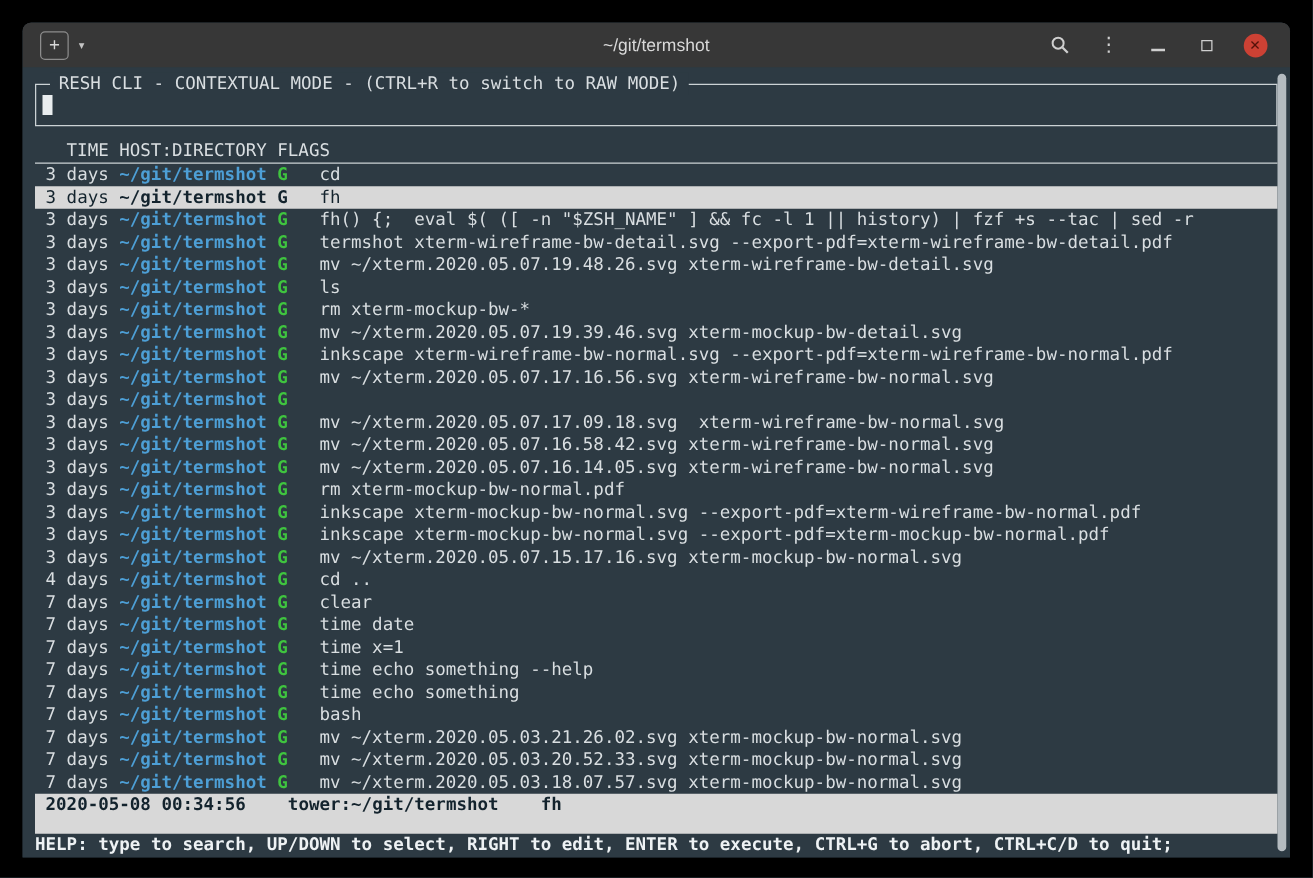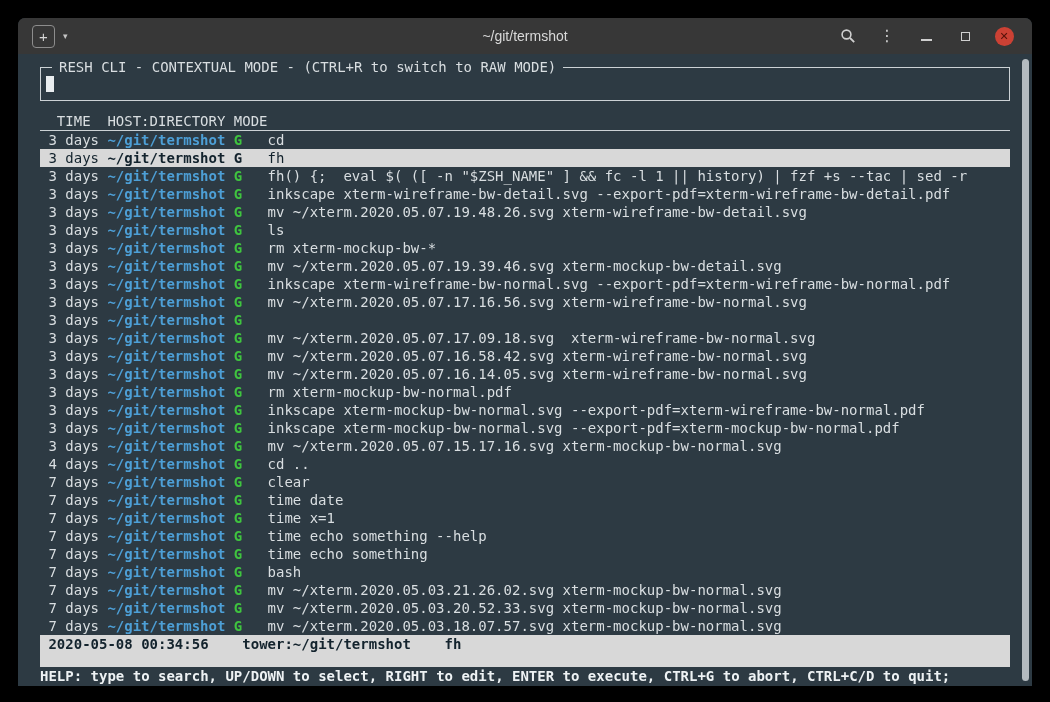--- a/index.html
+++ b/index.html
@@ -45,41 +45,41 @@
   .restore-glyph { display:block; width:9px; height:9px; border:1.5px solid #cfcfcf; }
   .close-circle {
     width:19px; height:19px; border-radius:50%; background:var(--close-red);
     display:flex; align-items:center; justify-content:center;
   }
   .close-x { color:#551109; font-size:11px; font-weight:bold; line-height:1; font-family:"DejaVu Sans", sans-serif; }
   
   .terminal {
     position:absolute; top:36px; left:0; right:0; bottom:0;
     background:var(--term-bg); color:var(--fg);
-    font-size:14px; line-height:18px; padding:0 22px;
+    font-size:14px; line-height:18px; padding:0 10px;
   }
   
   .searchbox {
     position:relative; margin-top:13px; height:34px;
     border:1px solid var(--line);
   }
   .box-legend {
     position:absolute; top:-10px; left:11px; padding:0 7px;
     background:var(--term-bg); color:var(--fg); white-space:pre;
   }
   .cursor { position:absolute; left:5px; top:8px; width:8px; height:16px; background:#e9edef; }
   
   .listing { margin-top:11px; }
   .hdr-row, .row {
     display:flex; white-space:pre; height:18px; line-height:18px;
     overflow:hidden; padding-left:1ch;
   }
   .hdr-row { border-bottom:1px solid var(--line); height:19px; }
   .col { flex:none; }
-  .col.time  { width:6ch; }
+  .col.time  { width:6ch;text-align:right; }
   .hdr-time  { padding-left:1ch; }
   .col.dir   { width:14ch; margin-left:1ch; }
   .row .dir  { color:var(--path-blue); font-weight:bold; }
   .col.flags { margin-left:1ch; }
   .row .flags{ width:1ch; color:var(--flag-green); font-weight:bold; }
   .hdr-flags { width:5ch; }
   .col.cmd   { flex:1 1 auto; overflow:hidden; }
   .row .cmd  { margin-left:3ch; }
   .hdr-cmd   { margin-left:0;margin-top:36px; }
   .row.selected { background:var(--select-bg); }
@@ -143,21 +143,21 @@
 
     <div class="searchbox">
       <span class="box-legend">RESH CLI - CONTEXTUAL MODE - (CTRL+R to switch to RAW MODE)</span>
       <span class="cursor"></span>
     </div>
 
     <div class="listing">
       <div class="hdr-row">
         <span class="col time hdr-time">TIME</span>
         <span class="col dir">HOST:DIRECTORY</span>
-        <span class="col flags hdr-flags">MODE</span>
+        <span class="col flags hdr-flags">FLAGS</span>
         <span class="col cmd hdr-cmd">COMMAND-LINE</span>
       </div>
       <div id="history-list">
           <div class="row">
     <span class="col time">3 days</span>
     <span class="col dir">~/git/termshot</span>
     <span class="col flags">G</span>
     <span class="col cmd">cd</span>
   </div>
           <div class="row selected">
@@ -169,21 +169,21 @@
           <div class="row">
     <span class="col time">3 days</span>
     <span class="col dir">~/git/termshot</span>
     <span class="col flags">G</span>
     <span class="col cmd">fh() {;  eval $( ([ -n "$ZSH_NAME" ] &amp;&amp; fc -l 1 || history) | fzf +s --tac | sed -r</span>
   </div>
           <div class="row">
     <span class="col time">3 days</span>
     <span class="col dir">~/git/termshot</span>
     <span class="col flags">G</span>
-    <span class="col cmd">inkscape xterm-wireframe-bw-detail.svg --export-pdf=xterm-wireframe-bw-detail.pdf</span>
+    <span class="col cmd">termshot xterm-wireframe-bw-detail.svg --export-pdf=xterm-wireframe-bw-detail.pdf</span>
   </div>
           <div class="row">
     <span class="col time">3 days</span>
     <span class="col dir">~/git/termshot</span>
     <span class="col flags">G</span>
     <span class="col cmd">mv ~/xterm.2020.05.07.19.48.26.svg xterm-wireframe-bw-detail.svg</span>
   </div>
           <div class="row">
     <span class="col time">3 days</span>
     <span class="col dir">~/git/termshot</span>

